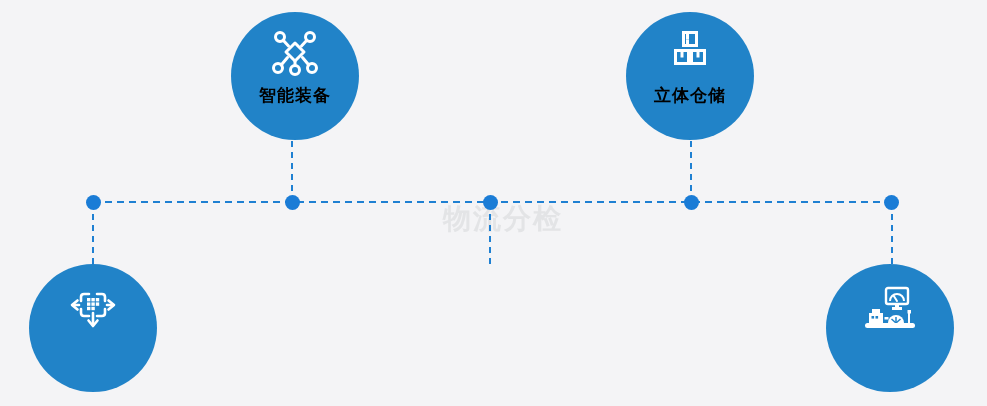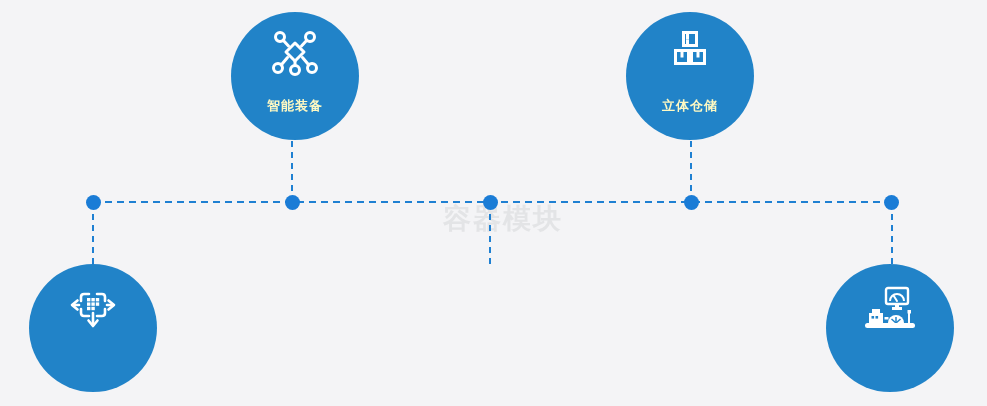--- a/index.html
+++ b/index.html
@@ -35,32 +35,32 @@
   
   .node {
     position: absolute; width: 128px; height: 128px; border-radius: 50%;
     background: #2183c8; z-index: 2; cursor: pointer;
   }
   .node .icon {
     position: absolute; top: 18px; left: 50%; transform: translateX(-50%);
     display: block; line-height: 0;
   }
   .node .label {
-    position: absolute; top: 85px; left: 0; width: 100%;
-    text-align: center; color: #fef9c3; font-size: 13px; font-weight: bold;
+    position: absolute; top: 72px; left: 0; width: 100%;
+    text-align: center; color: #000000; font-size: 17px; font-weight: bold;
     letter-spacing: 1px;
   }
   svg { display: block; }
 </style>
 </head>
 <body>
 
 <div class="stage">
 
-  <div class="watermark">容器模块</div>
+  <div class="watermark">物流分检</div>
 
   <div class="h-dash" style="left:93px; top:201px; width:799px;"></div>
   <div class="v-dash" style="left:291px; top:141px; height:61px;"></div>
   <div class="v-dash" style="left:690px; top:141px; height:61px;"></div>
   <div class="v-dash" style="left:92px; top:203px; height:61px;"></div>
   <div class="v-dash" style="left:489px; top:203px; height:61px;"></div>
   <div class="v-dash" style="left:891px; top:203px; height:61px;"></div>
 
   <div class="dot" style="left:86px;  top:195px;"></div>
   <div class="dot" style="left:285px; top:195px;"></div>

